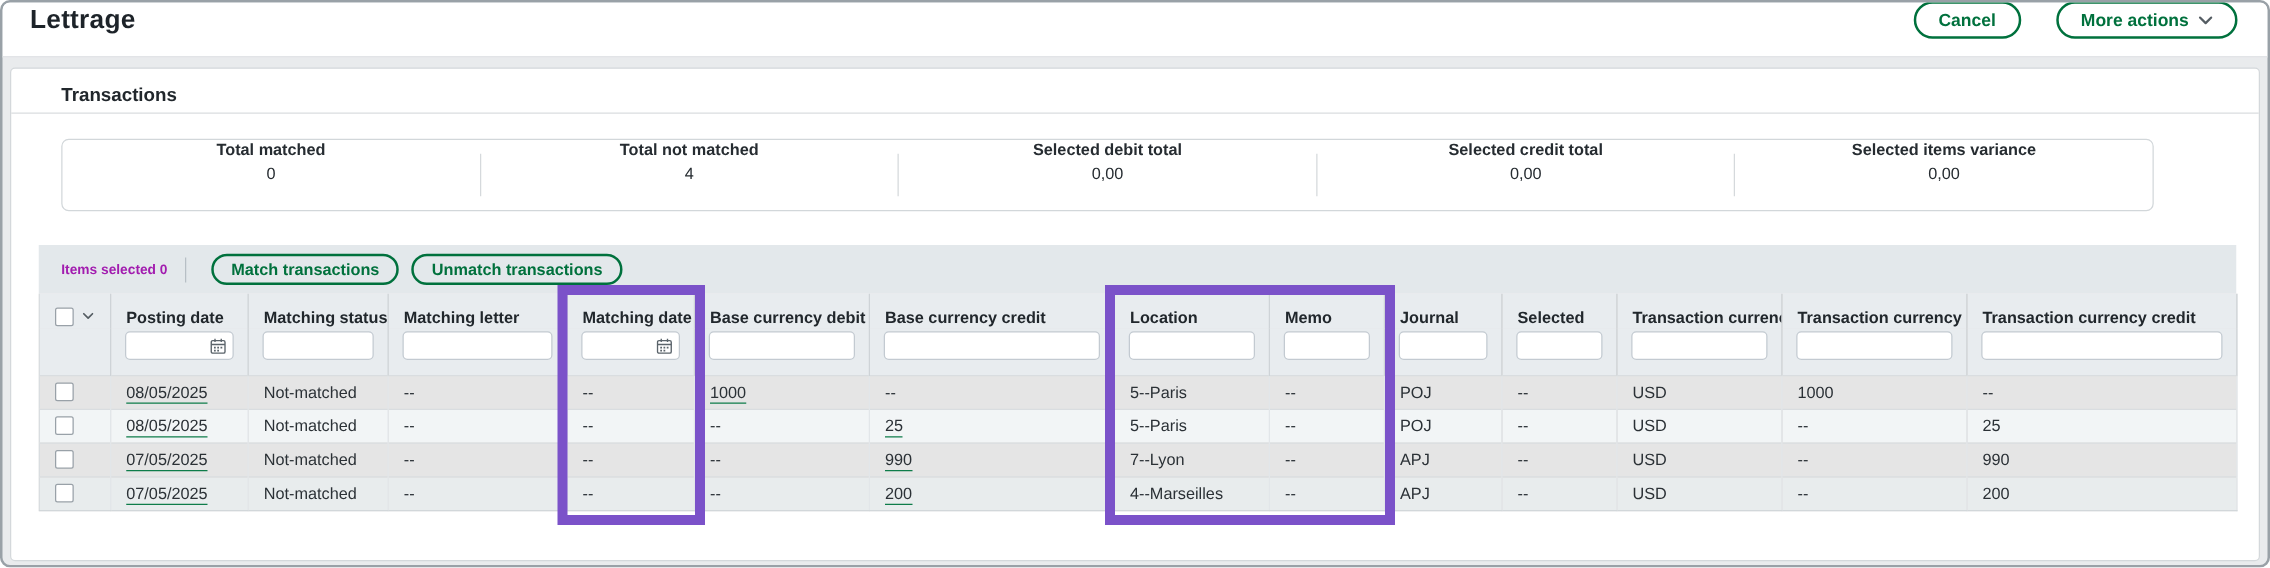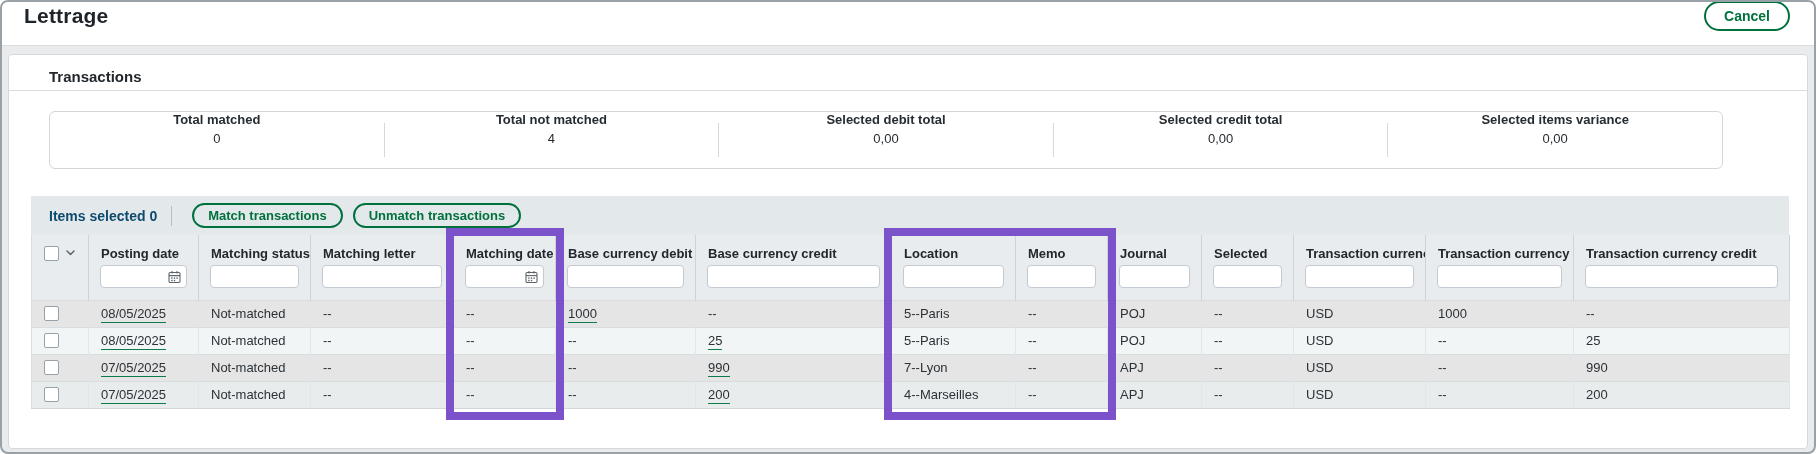--- a/index.html
+++ b/index.html
@@ -66,21 +66,21 @@
   .summary-value { font-size: 13px; color: #262c31; }
   .sum-divider { width: 1px; background: #d5d9dc; height: 34px; align-self: center; }
   
   .toolbar {
     margin: 27px 0 0 22px;
     width: 1758px; height: 39px;
     background: #e3e8eb;
     display: flex; align-items: center;
     padding-left: 18px;
   }
-  .items-selected { font-size: 14px; font-weight: 700; color: #0c4a6e; }
+  .items-selected { font-size: 11px; font-weight: 700; color: #a21caf; }
   .toolbar .vdiv { width: 1px; height: 20px; background: #b7bfc5; margin: 0 20px 0 14px; }
   .pill-btn.small { height: 25px; padding: 0 14px; border-radius: 13px; font-size: 13px; background: transparent; margin-right: 10px; }
   
   table.grid {
     margin-left: 22px;
     width: 1758px;
     border-collapse: collapse;
     table-layout: fixed;
     background: #e5e5e5;
     border-left: 1px solid #d9dde0;
@@ -141,20 +141,28 @@
 </head>
 <body>
 
 <div class="window">
 
   <div class="page-header">
     <div class="page-title">Lettrage</div>
     <div class="header-actions">
       <button class="pill-btn">
         <span>Cancel</span>
+      </button>
+      <button class="pill-btn">
+        <span>More actions</span>
+        <span class="chev">
+          <svg width="11" height="7" viewBox="0 0 11 7" fill="none" stroke="currentColor" stroke-width="1.8" stroke-linecap="round" stroke-linejoin="round">
+              <polyline points="1,1 5.5,5.5 10,1"></polyline>
+            </svg>
+        </span>
       </button>
     </div>
   </div>
 
   <div class="card">
     <div class="section-title">Transactions</div>
     <div class="card-rule"></div>
 
     <div class="summary-bar">
       <div class="summary-cell">

